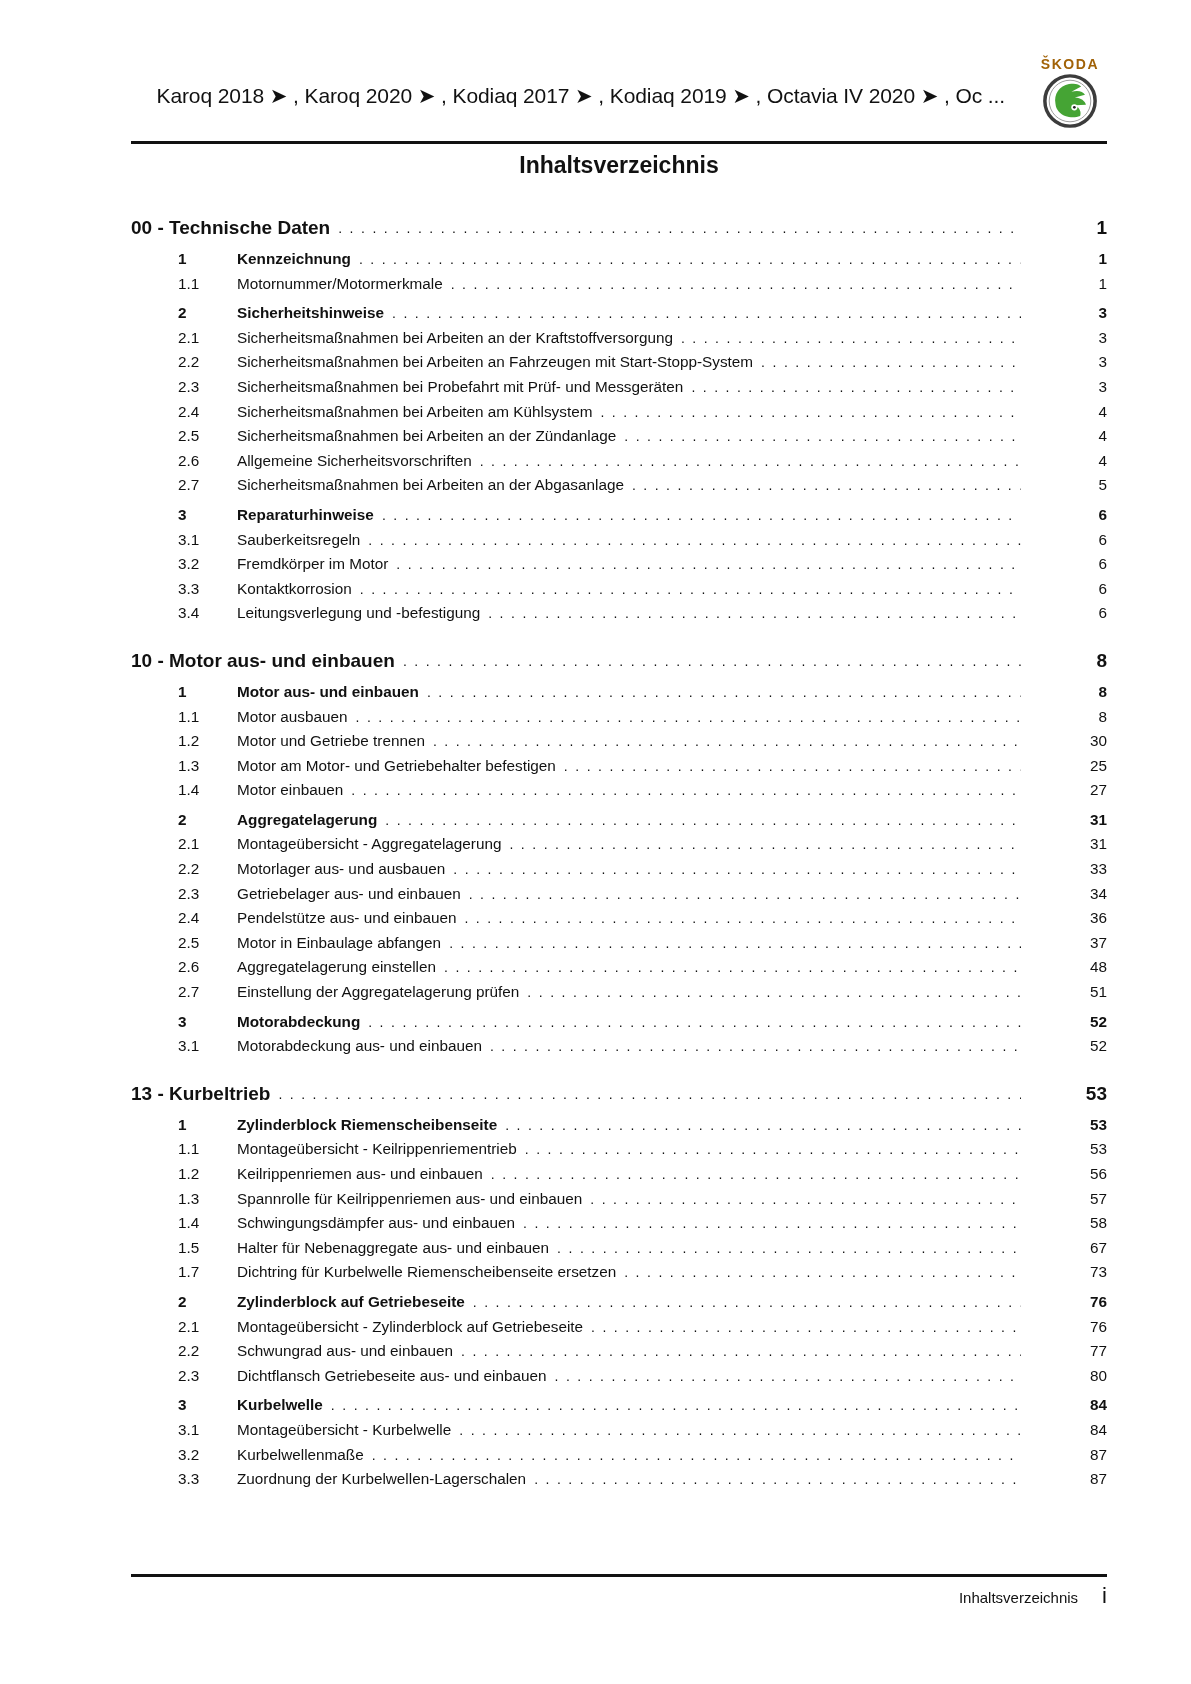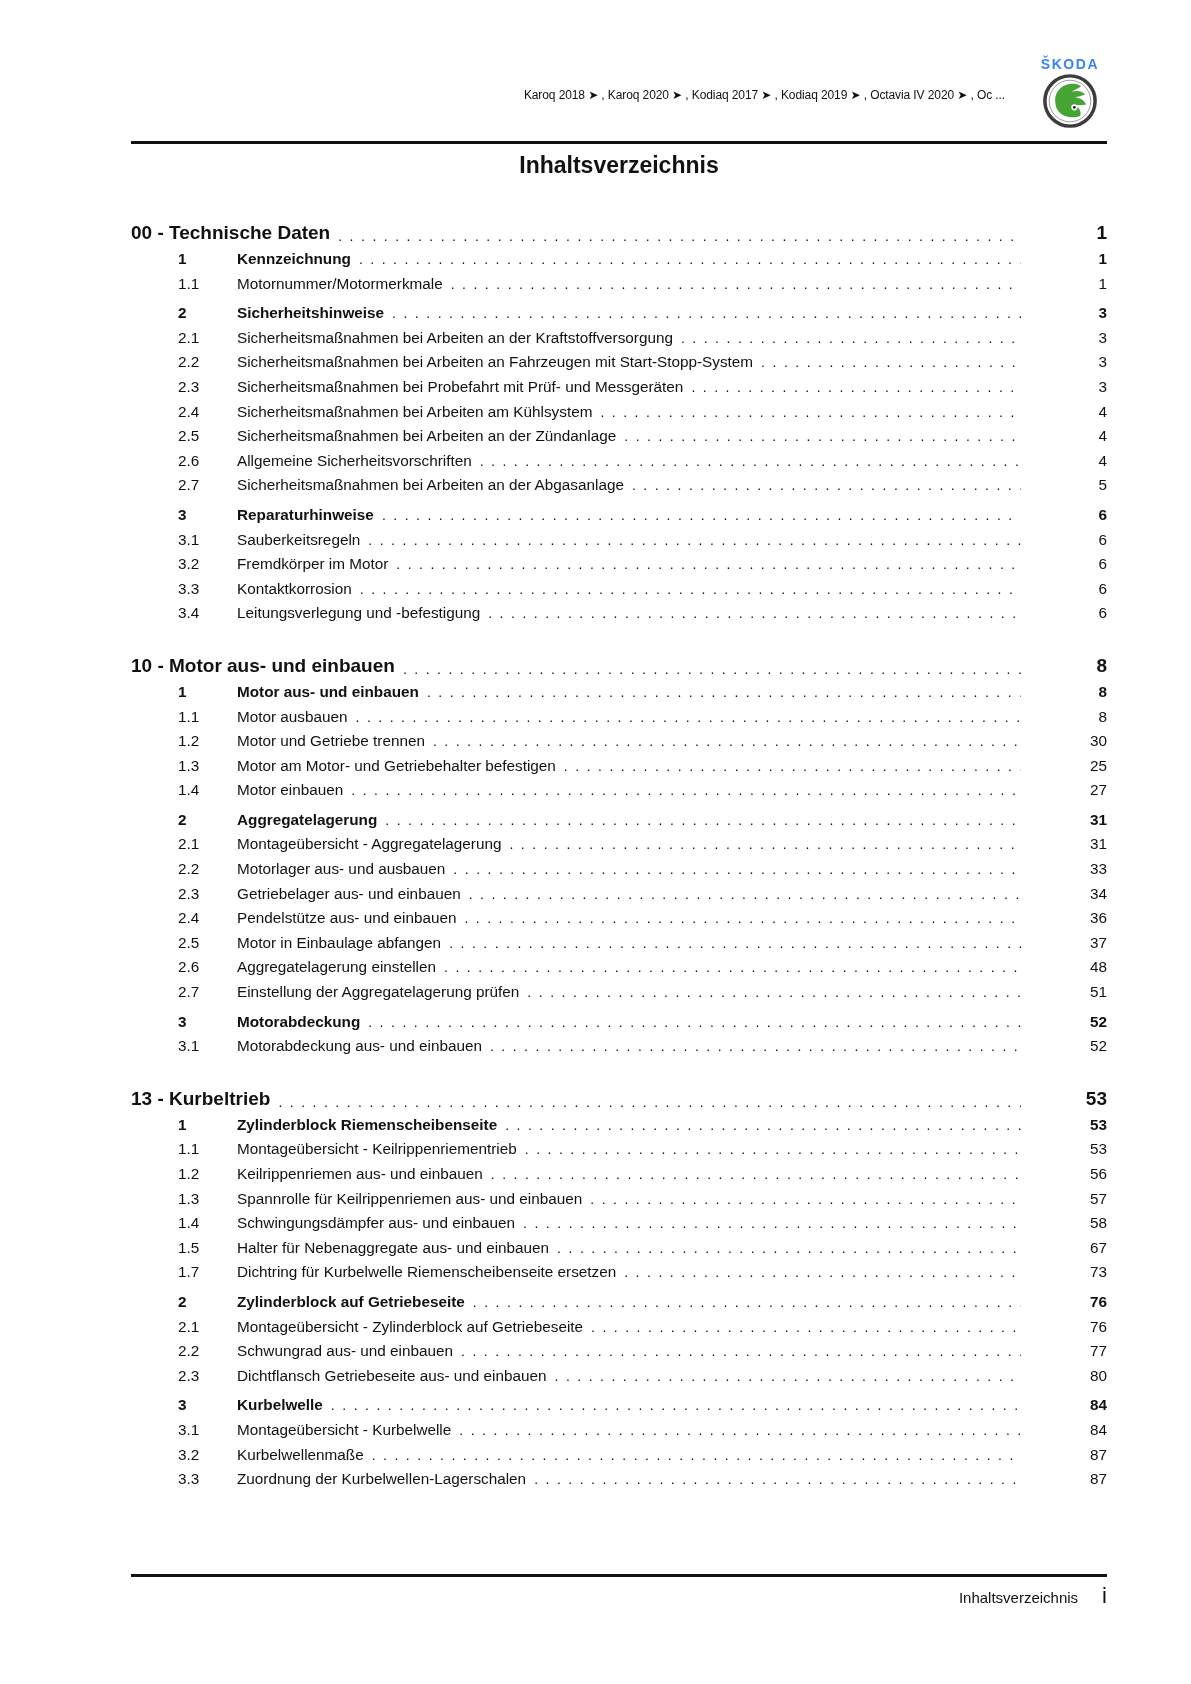--- a/index.html
+++ b/index.html
@@ -16,33 +16,33 @@
     position: absolute;
     left: 131px; top: 0;
     width: 976px; height: 100%;
   }
 
   
   .header-text {
     position: absolute;
     top: 84px; left: 0; right: 102px;
     text-align: right;
-    font-size: 12px; line-height: 23px;
+    font-size: 21px; line-height: 23px;
     letter-spacing: -0.1px;
     white-space: nowrap;
   }
   .logo {
     position: absolute;
     top: 56px; right: 0;
     width: 74px;
     text-align: center;
   }
   .logo .brand {
     font-size: 14px; font-weight: 700; letter-spacing: 1.6px;
-    color: #3b82f6;
+    color: #a16207;
     display: block; margin-bottom: 0;
   }
   .rule-top, .rule-bottom {
     position: absolute; left: 0; right: 0;
     height: 3px; background: #111;
   }
   .rule-top { top: 141px; }
   .rule-bottom { top: 1574px; }
 
   
@@ -85,21 +85,21 @@
     flex: 0 0 72px;
     text-align: right;
   }
   .toc-row.group { margin-top: 5px; }
   .toc-row.group .num,
   .toc-row.group .entry-title,
   .toc-row.group .pg { font-weight: 700; }
 
   .chapter-row {
     display: flex;
-    align-items: flex-end;
+    align-items: center;
     height: 32px;
     margin-top: 16px;
     margin-bottom: 6px;
     font-size: 19px; font-weight: 700;
     white-space: nowrap;
   }
   .chapter-row:first-child { margin-top: 0; }
   .chapter-row .chapter-title { flex: 0 0 auto; }
   .chapter-row .leader { font-weight: 400; }
   .chapter-row .pg { flex: 0 0 72px; text-align: right; }

